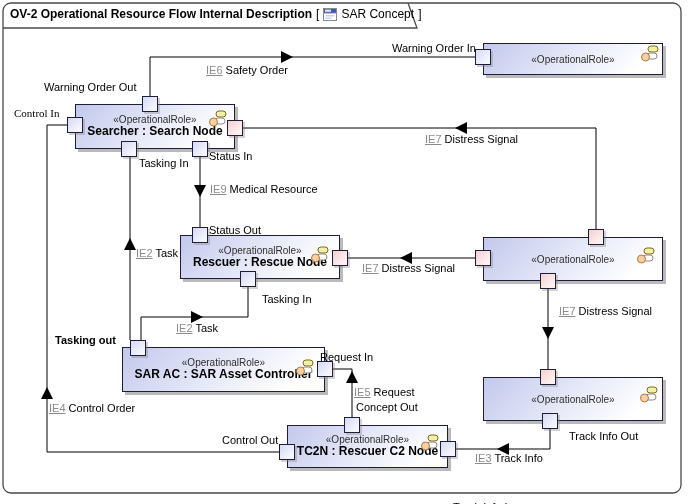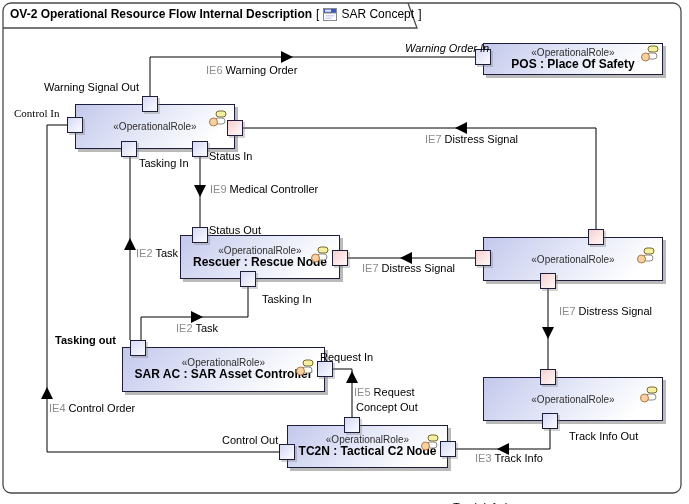--- a/index.html
+++ b/index.html
@@ -20,21 +20,21 @@
   .port{
     position:absolute;z-index:4;box-sizing:border-box;width:16px;height:16px;
     border:1px solid #1e1e3c;
     background:linear-gradient(135deg,#d6daf5 0%,#f4f5fd 80%);
     box-shadow:2px 2px 0 rgba(130,130,130,0.35);
   }
   .port.pink{background:linear-gradient(135deg,#f6cfcf 0%,#fdf1f1 80%);}
   .lbl{
     position:absolute;z-index:5;font-size:11px;color:#000;white-space:nowrap;line-height:12px;
   }
-  .lbl .fid{color:#8c8c8c;}
+  .lbl .fid{color:#8c8c8c;text-decoration:underline;}
   .roleicon{position:absolute;z-index:5;}
   #titlebar{
     position:absolute;left:10px;top:7px;z-index:5;display:flex;align-items:center;
     font-size:12px;color:#000;white-space:nowrap;gap:4px;
   }
   #titlebar .t{font-weight:bold;}
   #titlebar .b{font-weight:normal;}
 </style>
 </head>
 <body>
@@ -83,42 +83,42 @@
       <rect x="2" y="1.6" width="6" height="2.2" fill="#dfe6ff"></rect>
       <rect x="2.5" y="7" width="9" height="1.5" fill="#c9d2f2"></rect>
       <rect x="2.5" y="9.5" width="6" height="1.5" fill="#c9d2f2"></rect>
     </svg>
     <span class="b">SAR Concept</span>
     <span class="b">]</span>
   </div>
 
   <div class="node" style="left:483px;top:43px;width:180px;height:32px;">
     <span class="stereo">«OperationalRole»</span>
-    <span class="nname">POS : Place Of Safety</span>
   </div>
   <div class="node" style="left:75px;top:104px;width:160px;height:45px;">
     <span class="stereo">«OperationalRole»</span>
+    <span class="nname">Searcher : Search Node</span>
   </div>
   <div class="node" style="left:180px;top:235px;width:160px;height:44px;">
     <span class="stereo">«OperationalRole»</span>
     <span class="nname">Rescuer : Rescue Node</span>
   </div>
   <div class="node" style="left:483px;top:237px;width:180px;height:44px;">
     <span class="stereo">«OperationalRole»</span>
   </div>
   <div class="node" style="left:122px;top:347px;width:203px;height:45px;">
     <span class="stereo">«OperationalRole»</span>
     <span class="nname">SAR AC : SAR Asset Controller</span>
   </div>
   <div class="node" style="left:483px;top:377px;width:180px;height:44px;">
     <span class="stereo">«OperationalRole»</span>
   </div>
   <div class="node" style="left:287px;top:425px;width:161px;height:43px;">
     <span class="stereo">«OperationalRole»</span>
-    <span class="nname">TC2N : Tactical C2 Node</span>
+    <span class="nname">TC2N : Rescuer C2 Node</span>
   </div>
 
   <svg class="roleicon" style="left:641px;top:45px;" width="18" height="18" viewBox="0 0 18 18">
       <rect x="7" y="1" width="10" height="6" rx="3" fill="#f4f0a2" stroke="#7a6a2a"></rect>
       <rect x="6" y="8" width="10" height="6" rx="3" fill="#ffffff" stroke="#8a8a8a"></rect>
       <circle cx="4.5" cy="12" r="4" fill="#f8d0a2" stroke="#b07840"></circle>
     </svg>
   <svg class="roleicon" style="left:209px;top:110px;" width="18" height="18" viewBox="0 0 18 18">
       <rect x="7" y="1" width="10" height="6" rx="3" fill="#f4f0a2" stroke="#7a6a2a"></rect>
       <rect x="6" y="8" width="10" height="6" rx="3" fill="#ffffff" stroke="#8a8a8a"></rect>
@@ -163,37 +163,37 @@
   <div class="port pink" style="left:475px;top:250px;"></div>
   <div class="port pink" style="left:540px;top:273px;"></div>
   <div class="port" style="left:130px;top:340px;"></div>
   <div class="port" style="left:317px;top:361px;"></div>
   <div class="port pink" style="left:540px;top:369px;"></div>
   <div class="port" style="left:542px;top:413px;"></div>
   <div class="port" style="left:344px;top:417px;"></div>
   <div class="port" style="left:279px;top:444px;"></div>
   <div class="port" style="left:440px;top:441px;"></div>
 
-  <span class="lbl" style="left:405px;top:42px;font-style:italic;">Warning Order In</span>
-  <span class="lbl" style="left:44px;top:81px;">Warning Signal Out</span>
+  <span class="lbl" style="left:392px;top:42px;">Warning Order In</span>
+  <span class="lbl" style="left:44px;top:81px;">Warning Order Out</span>
   <span class="lbl" style="left:14px;top:107px;font-family:Liberation Serif, serif;">Control In</span>
   <span class="lbl" style="left:139px;top:157px;">Tasking In</span>
   <span class="lbl" style="left:209px;top:150px;">Status In</span>
   <span class="lbl" style="left:209px;top:224px;">Status Out</span>
   <span class="lbl" style="left:262px;top:293px;">Tasking In</span>
   <span class="lbl" style="left:55px;top:334px;font-weight:bold;">Tasking out</span>
   <span class="lbl" style="left:320px;top:351px;">Request In</span>
   <span class="lbl" style="left:356px;top:401px;">Concept Out</span>
   <span class="lbl" style="left:222px;top:434px;text-align:right;">Control Out</span>
   <span class="lbl" style="left:569px;top:430px;">Track Info Out</span>
   <span class="lbl" style="left:453px;top:465px;margin-top:36px;">Track Info In</span>
 
-  <span class="lbl" style="left:206px;top:64px;"><span class="fid">IE6</span> <span>Warning Order</span></span>
+  <span class="lbl" style="left:206px;top:64px;"><span class="fid">IE6</span> <span>Safety Order</span></span>
   <span class="lbl" style="left:425px;top:133px;"><span class="fid">IE7</span> <span>Distress Signal</span></span>
-  <span class="lbl" style="left:210px;top:183px;"><span class="fid">IE9</span> <span>Medical Controller</span></span>
+  <span class="lbl" style="left:210px;top:183px;"><span class="fid">IE9</span> <span>Medical Resource</span></span>
   <span class="lbl" style="left:362px;top:262px;"><span class="fid">IE7</span> <span>Distress Signal</span></span>
   <span class="lbl" style="left:559px;top:305px;"><span class="fid">IE7</span> <span>Distress Signal</span></span>
   <span class="lbl" style="left:136px;top:247px;"><span class="fid">IE2</span> <span>Task</span></span>
   <span class="lbl" style="left:176px;top:322px;"><span class="fid">IE2</span> <span>Task</span></span>
   <span class="lbl" style="left:354px;top:386px;"><span class="fid">IE5</span> <span>Request</span></span>
   <span class="lbl" style="left:49px;top:402px;"><span class="fid">IE4</span> <span>Control Order</span></span>
   <span class="lbl" style="left:475px;top:452px;"><span class="fid">IE3</span> <span>Track Info</span></span>
 
 </div>
 

